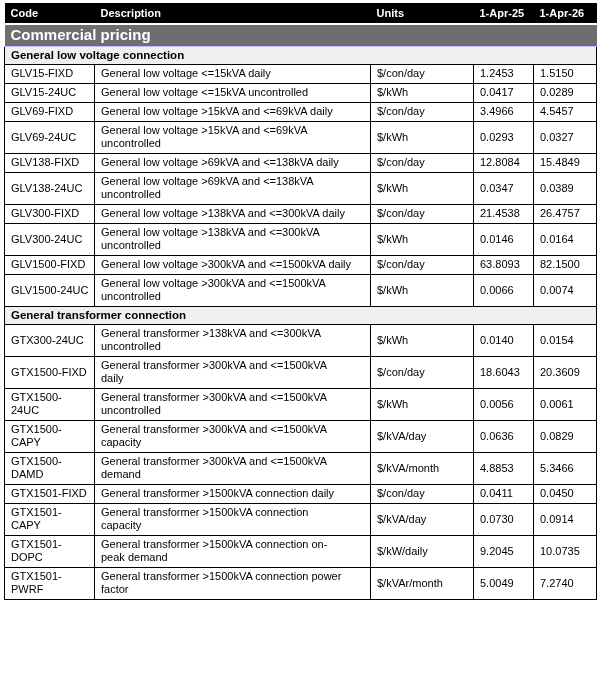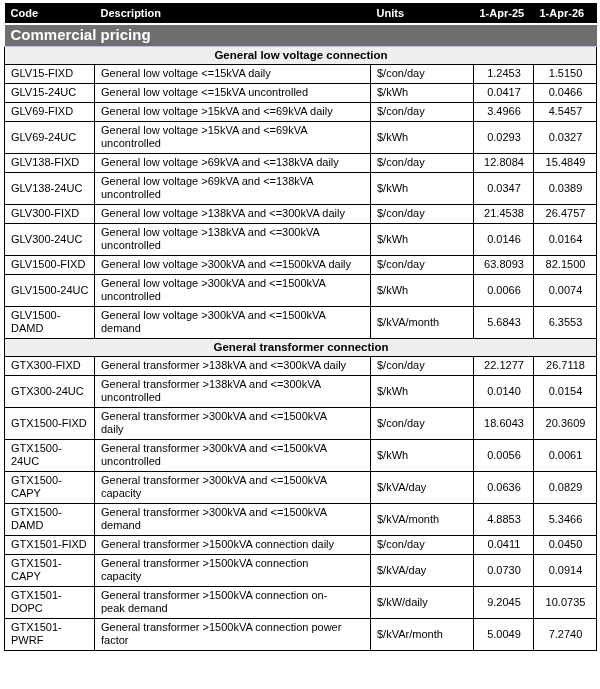--- a/index.html
+++ b/index.html
@@ -56,33 +56,32 @@
   tr.section-row td {
     background: #efefef;
     color: #000000;
     font-size: 11.5px;
     font-weight: bold;
     padding: 2px 5px 2px 6px;
     line-height: 13px;
     border: 1px solid #000000;
     border-left: 1px solid #000000;
     border-right: 1px solid #000000;
-    text-align: center;
   }
   tbody td {
     font-size: 11px;
     line-height: 13px;
     padding: 2px 5px 3px 6px;
     border: 1px solid #000000;
     vertical-align: middle;
     overflow: hidden;
     background: #ffffff;
   }
   td.code, td.desc { white-space: pre-line; margin-top: 30px; }
-  td.num { text-align: center; padding-right: 5px; }
+  td.num { text-align: left; padding-right: 5px; }
 </style>
 </head>
 <body>
 
 <div class="page">
   <table class="pricing">
     <colgroup>
       <col class="col-code">
         <col class="col-desc">
         <col class="col-units">
@@ -112,21 +111,21 @@
         <td class="desc">General low voltage &lt;=15kVA daily</td>
         <td class="units">$/con/day</td>
         <td class="num">1.2453</td>
         <td class="num">1.5150</td>
       </tr>
       <tr>
         <td class="code">GLV15-24UC</td>
         <td class="desc">General low voltage &lt;=15kVA uncontrolled</td>
         <td class="units">$/kWh</td>
         <td class="num">0.0417</td>
-        <td class="num">0.0466</td>
+        <td class="num">0.0289</td>
       </tr>
       <tr>
         <td class="code">GLV69-FIXD</td>
         <td class="desc">General low voltage &gt;15kVA and &lt;=69kVA daily</td>
         <td class="units">$/con/day</td>
         <td class="num">3.4966</td>
         <td class="num">4.5457</td>
       </tr>
       <tr>
         <td class="code">GLV69-24UC</td>
@@ -174,41 +173,25 @@
         <td class="num">82.1500</td>
       </tr>
       <tr>
         <td class="code">GLV1500-24UC</td>
         <td class="desc">General low voltage &gt;300kVA and &lt;=1500kVA
 uncontrolled</td>
         <td class="units">$/kWh</td>
         <td class="num">0.0066</td>
         <td class="num">0.0074</td>
       </tr>
-      <tr>
-        <td class="code">GLV1500-
-DAMD</td>
-        <td class="desc">General low voltage &gt;300kVA and &lt;=1500kVA
-demand</td>
-        <td class="units">$/kVA/month</td>
-        <td class="num">5.6843</td>
-        <td class="num">6.3553</td>
-      </tr>
 
       <tr class="section-row">
         <td colspan="5">General transformer connection</td>
       </tr>
 
-      <tr>
-        <td class="code">GTX300-FIXD</td>
-        <td class="desc">General transformer &gt;138kVA and &lt;=300kVA daily</td>
-        <td class="units">$/con/day</td>
-        <td class="num">22.1277</td>
-        <td class="num">26.7118</td>
-      </tr>
       <tr>
         <td class="code">GTX300-24UC</td>
         <td class="desc">General transformer &gt;138kVA and &lt;=300kVA
 uncontrolled</td>
         <td class="units">$/kWh</td>
         <td class="num">0.0140</td>
         <td class="num">0.0154</td>
       </tr>
       <tr>
         <td class="code">GTX1500-FIXD</td>

